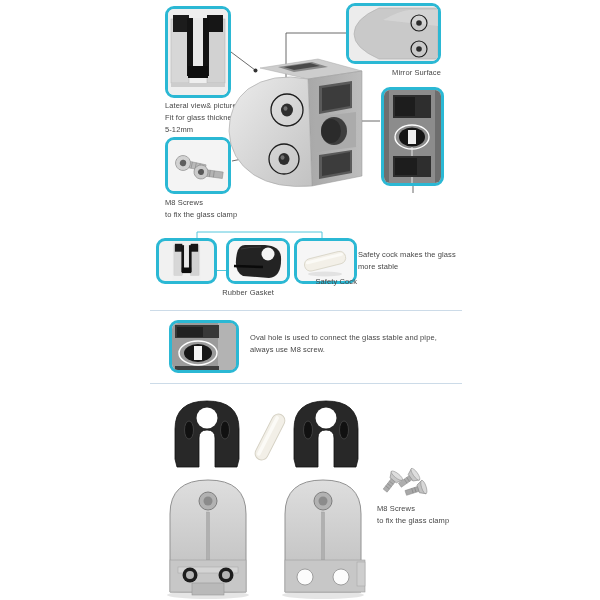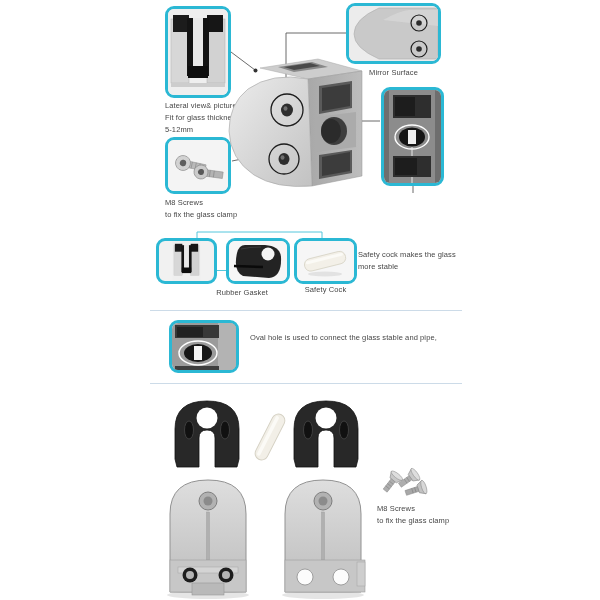--- a/index.html
+++ b/index.html
@@ -4,21 +4,21 @@
 <style>
   html,body{margin:0;padding:0;background:#fff;}
   #canvas{position:relative;width:600px;height:600px;background:#ffffff;overflow:hidden;
           font-family:"Liberation Sans",sans-serif;color:#474747;}
   .abs{position:absolute;}
   .photo{position:absolute;box-sizing:border-box;border:3px solid #2bb8d4;border-radius:9px;
          background:#f1f1f1;overflow:hidden;}
   .photo svg{display:block;width:100%;height:100%;}
   .note{position:absolute;font-size:7.5px;line-height:12px;color:#474747;letter-spacing:.1px;}
   .note div{white-space:nowrap;}
-  .lbl-center{text-align:center;}
+  .lbl-center{text-align:right;}
   .divider{position:absolute;left:150px;width:312px;height:1px;background:#ccdbe8;}
   svg{overflow:visible;}
 </style>
 </head>
 <body>
 
 <div id="canvas">
 
   <svg class="abs" style="left:0;top:0" width="600" height="600">
     <g stroke="#5a5a5a" stroke-width="0.9" fill="none">
@@ -180,21 +180,21 @@
   <div class="photo" style="left:294px;top:238px;width:63px;height:46px">
     <svg viewBox="0 0 57 40">
       <rect x="0" y="0" width="57" height="40" fill="#f6f6f6"></rect>
       <ellipse cx="28" cy="33" rx="17" ry="2.5" fill="#000" opacity="0.08"></ellipse>
       <g transform="rotate(-14 28 20)">
         <rect x="7" y="14" width="42" height="12.5" rx="6" fill="#f3f0e8" stroke="#d7d3c6" stroke-width="0.8"></rect>
         <rect x="9" y="16" width="38" height="3" rx="1.5" fill="#fbfaf6"></rect>
       </g>
     </svg>
   </div>
-  <div class="note lbl-center" style="left:294px;top:284px;width:63px">
+  <div class="note lbl-center" style="left:294px;top:276px;width:63px">
     <div>Safety Cock</div>
   </div>
 
   <div class="note" style="left:358px;top:249px">
     <div>Safety cock makes the glass</div>
     <div>more stable</div>
   </div>
 
   <div class="divider" style="top:310px"></div>
   <div class="divider" style="top:383px"></div>
@@ -206,20 +206,21 @@
       <rect x="3" y="2" width="44" height="13" fill="#383838"></rect>
       <rect x="5" y="4" width="26" height="10" fill="#222"></rect>
       <ellipse cx="26" cy="30" rx="19" ry="12" fill="none" stroke="#fdfdfd" stroke-width="1.5"></ellipse>
       <ellipse cx="26" cy="30" rx="14" ry="9" fill="#171717"></ellipse>
       <rect x="22" y="23" width="8" height="14" fill="#f5f5f5"></rect>
       <rect x="3" y="43" width="44" height="4" fill="#3e3e3e"></rect>
     </svg>
   </div>
   <div class="note" style="left:250px;top:332px">
     <div>Oval hole is used to connect the glass stable and pipe,</div>
+    <div>always use M8 screw.</div>
   </div>
 
   <svg class="abs" style="left:170px;top:397px" width="74" height="70" viewBox="0 0 74 70">
     <path d="M7,70 L5,62 L5,32 Q5,4 37,4 Q69,4 69,32 L69,62 L67,70 L45,70 L45,41 Q45,33 37,33 Q29,33 29,41 L29,70 Z" fill="#282828" stroke="#101010" stroke-width="0.8"></path>
     <circle cx="37" cy="21" r="10.5" fill="#ffffff"></circle>
     <ellipse cx="19" cy="33" rx="4.5" ry="9" fill="#111" stroke="#464646" stroke-width="0.8"></ellipse>
     <ellipse cx="55" cy="33" rx="4.5" ry="9" fill="#111" stroke="#464646" stroke-width="0.8"></ellipse>
   </svg>
 
   <svg class="abs" style="left:250px;top:412px" width="40" height="50" viewBox="0 0 40 50">

